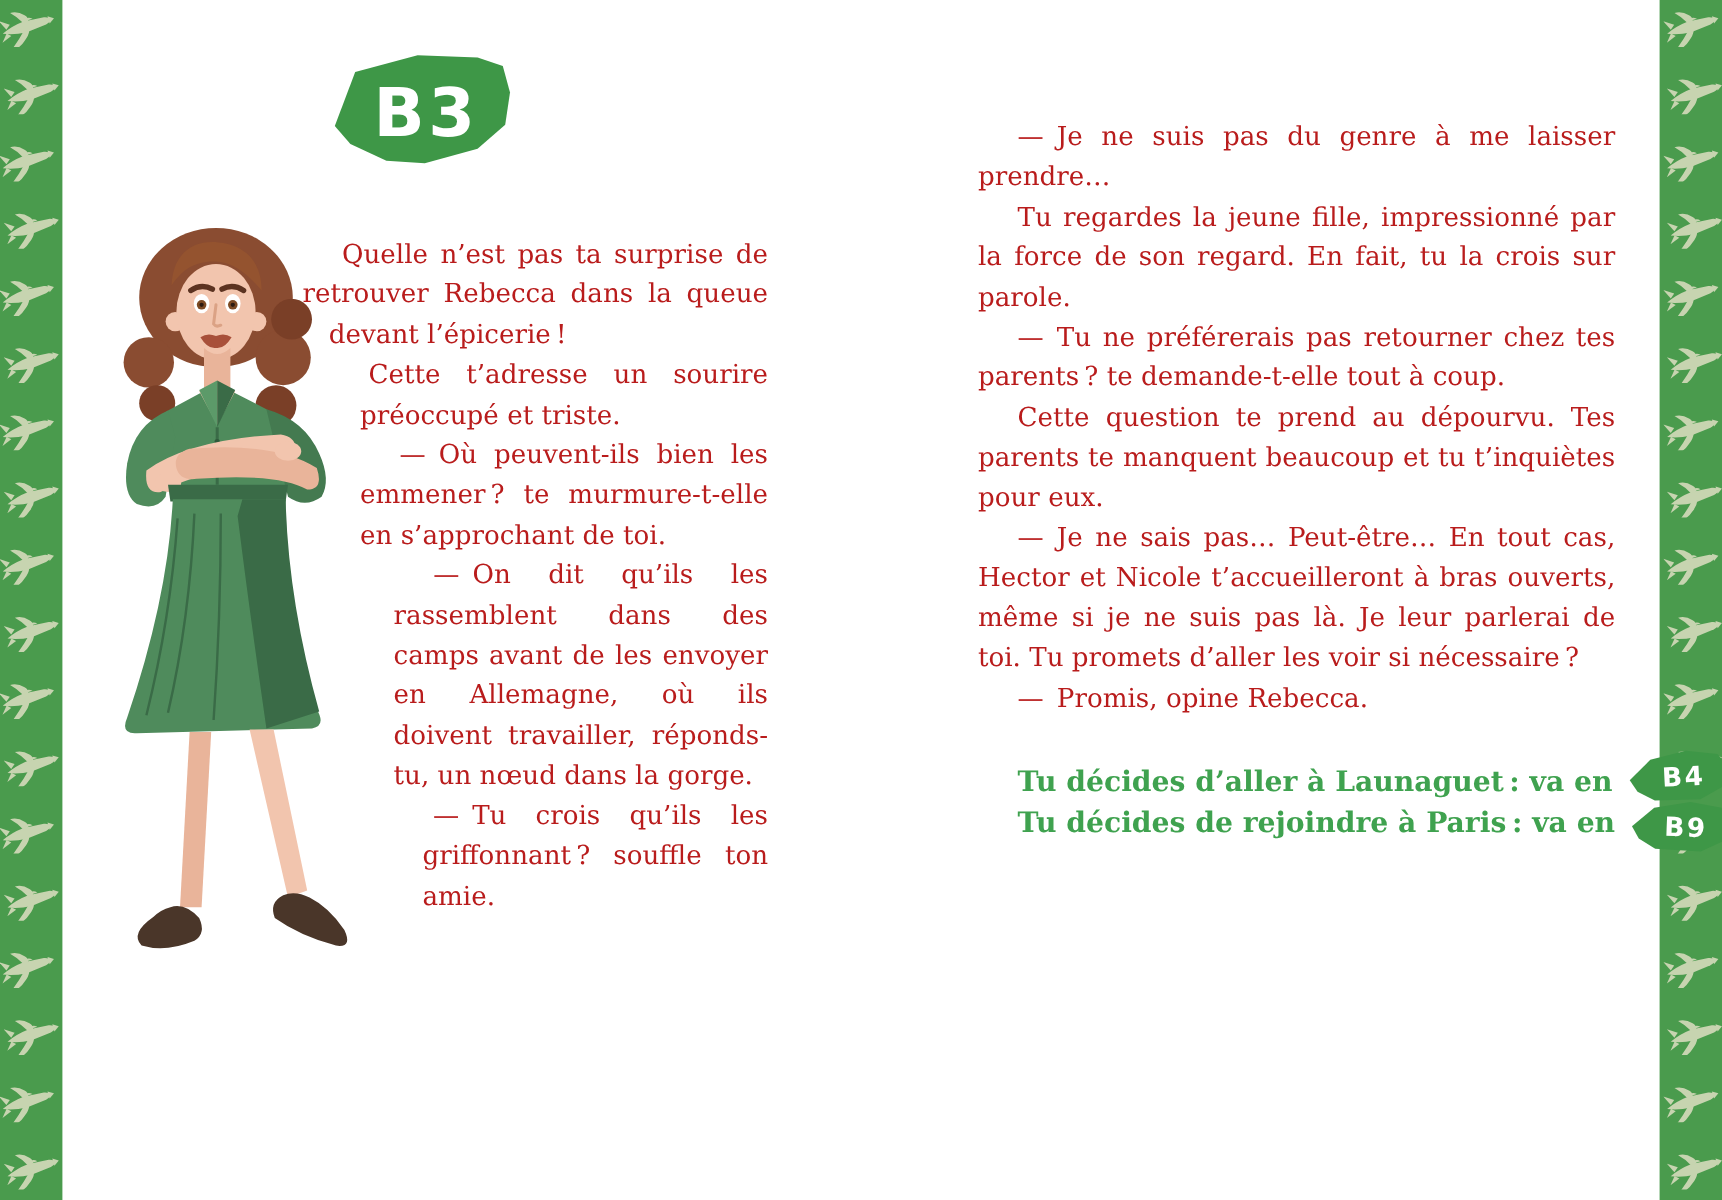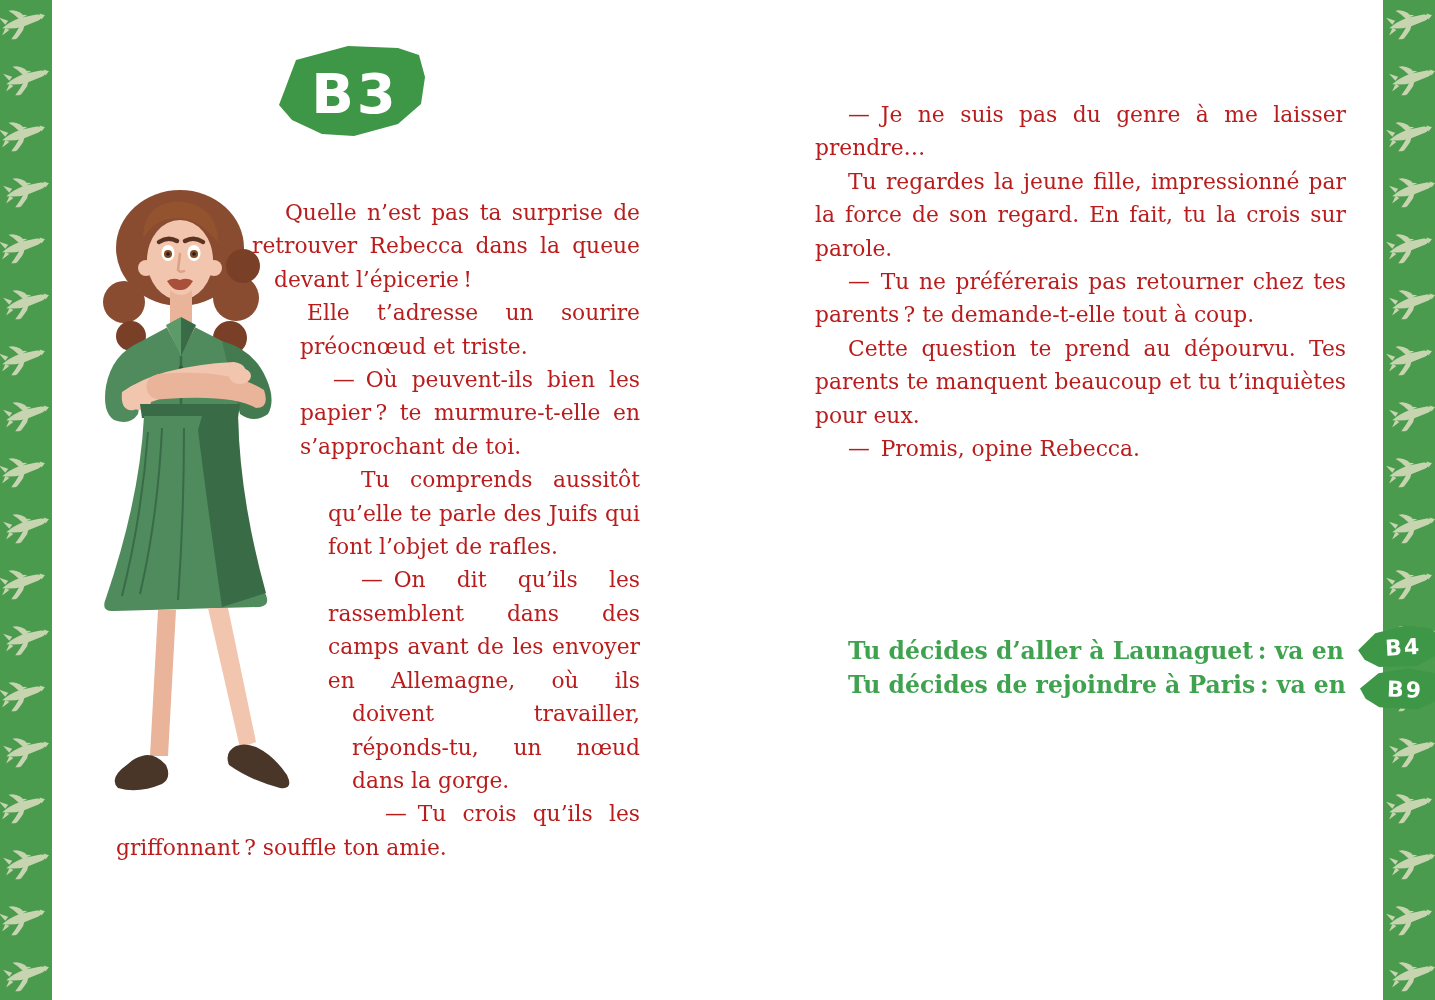--- a/index.html
+++ b/index.html
@@ -263,32 +263,32 @@
   <path d="M70 424 L62 570 L80 570 L88 424 Z" fill="#e9b49a"></path>
   <path d="M120 422 L152 562 L168 556 L140 422 Z" fill="#f2c5ae"></path>
 
   <path d="M40 578 Q20 592 30 602 Q50 608 74 598 Q84 592 78 579 Q66 566 54 570 Q46 572 40 578 Z" fill="#4a3629"></path>
   <path d="M148 560 Q136 566 141 579 Q162 594 192 602 Q206 604 199 589 Q186 570 170 562 Q158 556 148 560 Z" fill="#4a3629"></path>
 </svg>
 
 <div class="col left-col">
   <div class="figure-float"></div>
   <p>Quelle n’est pas ta surprise de retrou­ver Rebecca dans la queue devant l’épicerie !</p>
-  <p>Elle t’adresse un sourire préoc­nœud et triste.</p>
-  <p>— Où peuvent-ils bien les papier ? te murmure-t-elle en s’approchant de toi.</p>
-  <p>Tu comprends aussitôt qu’elle te parle des Juifs qui font l’objet de rafles.</p>
+  <p>Cette t’adresse un sourire préoc­cupé et triste.</p>
+  <p>— Où peuvent-ils bien les emmener ? te murmure-t-elle en s’approchant de toi.</p>
   <p>— On dit qu’ils les rassemblent dans des camps avant de les envoyer en Allemagne, où ils doivent travailler, réponds-tu, un nœud dans la gorge.</p>
   <p>— Tu crois qu’ils les griffonnant ? souffle ton amie.</p>
 </div>
 
 <div class="col right-col">
   <p>— Je ne suis pas du genre à me laisser prendre…</p>
   <p>Tu regardes la jeune fille, impressionné par la force de son regard. En fait, tu la crois sur parole.</p>
   <p>— Tu ne préférerais pas retourner chez tes parents ? te demande-t-elle tout à coup.</p>
   <p>Cette question te prend au dépourvu. Tes parents te manquent beaucoup et tu t’inquiètes pour eux.</p>
+  <p>— Je ne sais pas… Peut-être… En tout cas, Hector et Nicole t’accueilleront à bras ouverts, même si je ne suis pas là. Je leur parlerai de toi. Tu promets d’aller les voir si nécessaire ?</p>
   <p>— Promis, opine Rebecca.</p>
 </div>
 
 <div class="choices">
   <div class="choice">
     <span>Tu décides d’aller à Launaguet : va en</span>
     <svg class="tag tag-b4" viewBox="0 0 86 46">
       <polygon points="2,24 20,8 50,2 76,6 84,16 82,32 60,43 22,42 8,34"></polygon>
       <text x="47" y="31">B4</text>
     </svg>

